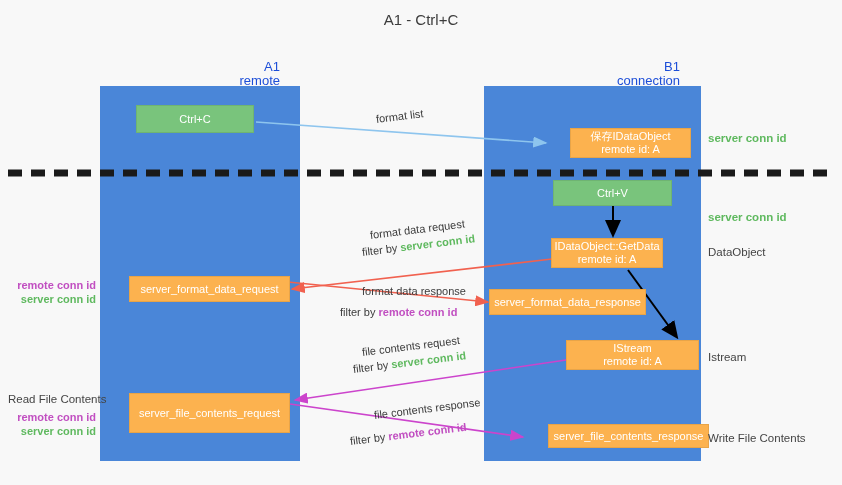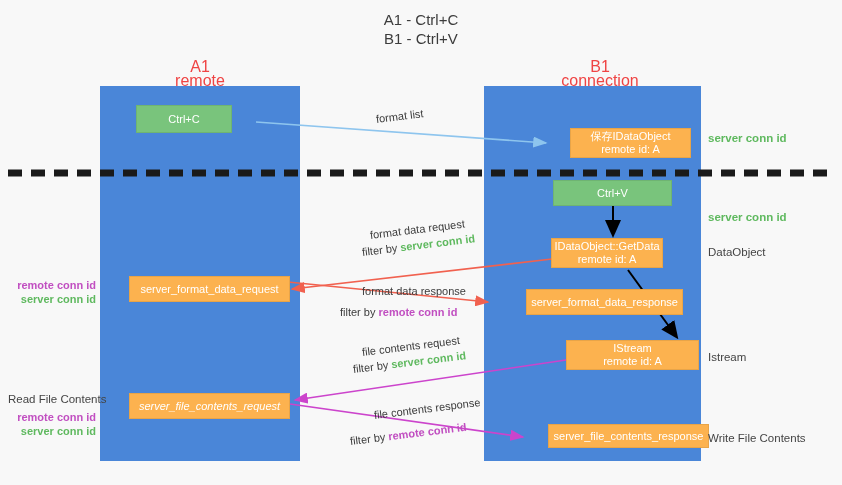--- a/index.html
+++ b/index.html
@@ -14,23 +14,23 @@
     background: #f8f8f8;
     font-family: "Liberation Sans", sans-serif;
     overflow: hidden;
   }
   .swimlane {
     position: absolute;
     background: #4a86d8;
   }
   .col-header {
     position: absolute;
-    text-align: center;
-    color: #ef4444;
-    font-size: 16px;
+    text-align: right;
+    color: #1d4ed8;
+    font-size: 13px;
     line-height: 14px;
   }
   .box {
     position: absolute;
     box-sizing: border-box;
     display: flex;
     flex-direction: column;
     align-items: center;
     justify-content: center;
     text-align: center;
@@ -85,21 +85,20 @@
     height: 485px;
     pointer-events: none;
   }
 </style>
 </head>
 <body>
 
 <div id="canvas">
 
   <div class="title" style="top:10px;">A1 - Ctrl+C</div>
-  <div class="title" style="top:29px;">B1 - Ctrl+V</div>
 
   <div class="col-header" style="left:120px; top:60px; width:160px;">
     <div>A1</div>
     <div>remote</div>
   </div>
   <div class="col-header" style="left:520px; top:60px; width:160px;">
     <div>B1</div>
     <div>connection</div>
   </div>
 
@@ -132,21 +131,21 @@
 
     <line x1="552" y1="259" x2="292" y2="289" stroke="#f1614f" stroke-width="1.6" marker-end="url(#ah-red)"></line>
 
     <line x1="288" y1="282" x2="488" y2="302" stroke="#f1614f" stroke-width="1.6" marker-end="url(#ah-red)"></line>
 
     <line x1="566" y1="360" x2="295" y2="400" stroke="#cc44cc" stroke-width="1.6" marker-end="url(#ah-magenta)"></line>
 
     <line x1="290" y1="404" x2="523" y2="437" stroke="#cc44cc" stroke-width="1.6" marker-end="url(#ah-magenta)"></line>
   </svg>
 
-  <div class="box green" style="left:136px; top:105px; width:96px; height:28px;">
+  <div class="box green" style="left:136px; top:105px; width:118px; height:28px;">
     <span>Ctrl+C</span>
   </div>
 
   <div class="box orange" style="left:570px; top:128px; width:121px; height:30px;">
     <span>保存IDataObject</span>
     <span>remote id: A</span>
   </div>
 
   <div class="box green" style="left:553px; top:180px; width:119px; height:26px;">
     <span>Ctrl+V</span>
@@ -159,25 +158,25 @@
 
   <div class="box orange" style="left:566px; top:340px; width:133px; height:30px;">
     <span>IStream</span>
     <span>remote id: A</span>
   </div>
 
   <div class="box orange" style="left:129px; top:276px; width:161px; height:26px;">
     <span>server_format_data_request</span>
   </div>
 
-  <div class="box orange" style="left:489px; top:289px; width:157px; height:26px;margin-left:37px;">
+  <div class="box orange" style="left:489px; top:289px; width:157px; height:26px;">
     <span>server_format_data_response</span>
   </div>
 
-  <div class="box orange" style="left:129px; top:393px; width:161px; height:26px;font-style:italic;">
+  <div class="box orange" style="left:129px; top:393px; width:161px; height:40px;">
     <span>server_file_contents_request</span>
   </div>
 
   <div class="box orange" style="left:524px; top:424px; width:161px; height:24px;margin-left:24px;">
     <span>server_file_contents_response</span>
   </div>
 
   <div class="side-label conn-green" style="left:708px; top:131px;">server conn id</div>
   <div class="side-label conn-green" style="left:708px; top:210px;">server conn id</div>
   <div class="side-label" style="left:708px; top:245px;">DataObject</div>

